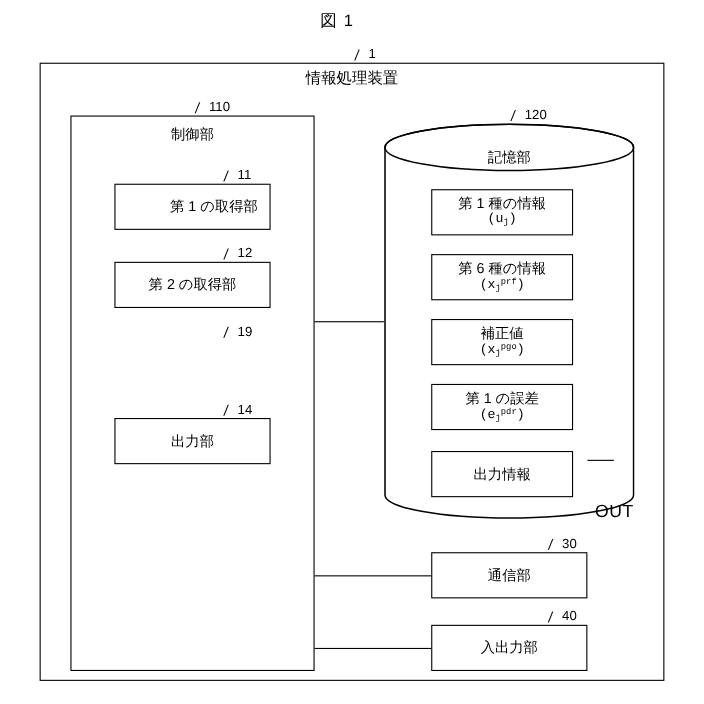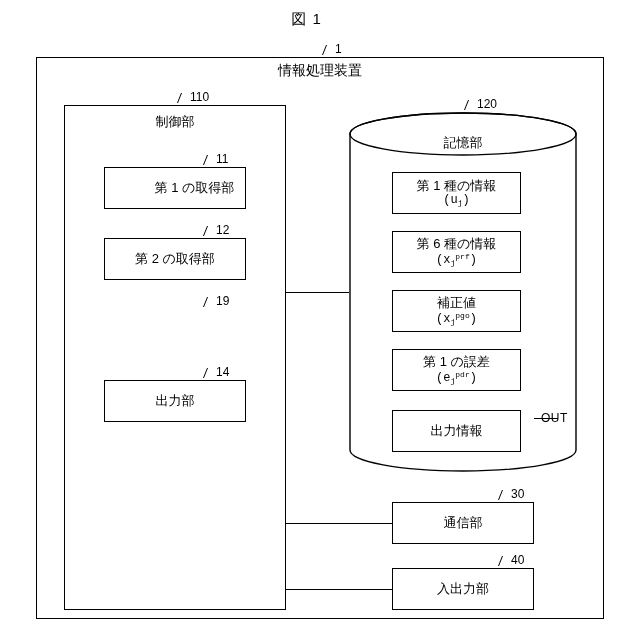--- a/index.html
+++ b/index.html
@@ -133,22 +133,23 @@
   }
 
   
   .line {
     position: absolute;
     background: #000;
   }
   .h-line { height: 1.3px; }
   .out-label {
     position: absolute;
-    font-size: 12px;
+    font-size: 16px;
     letter-spacing: 0.5px;
+    margin-top: 46px;
   }
 </style>
 </head>
 <body>
 
 <div id="page">
 
   <div class="fig-title">図 1</div>
 
   <div class="outer-box"></div>

